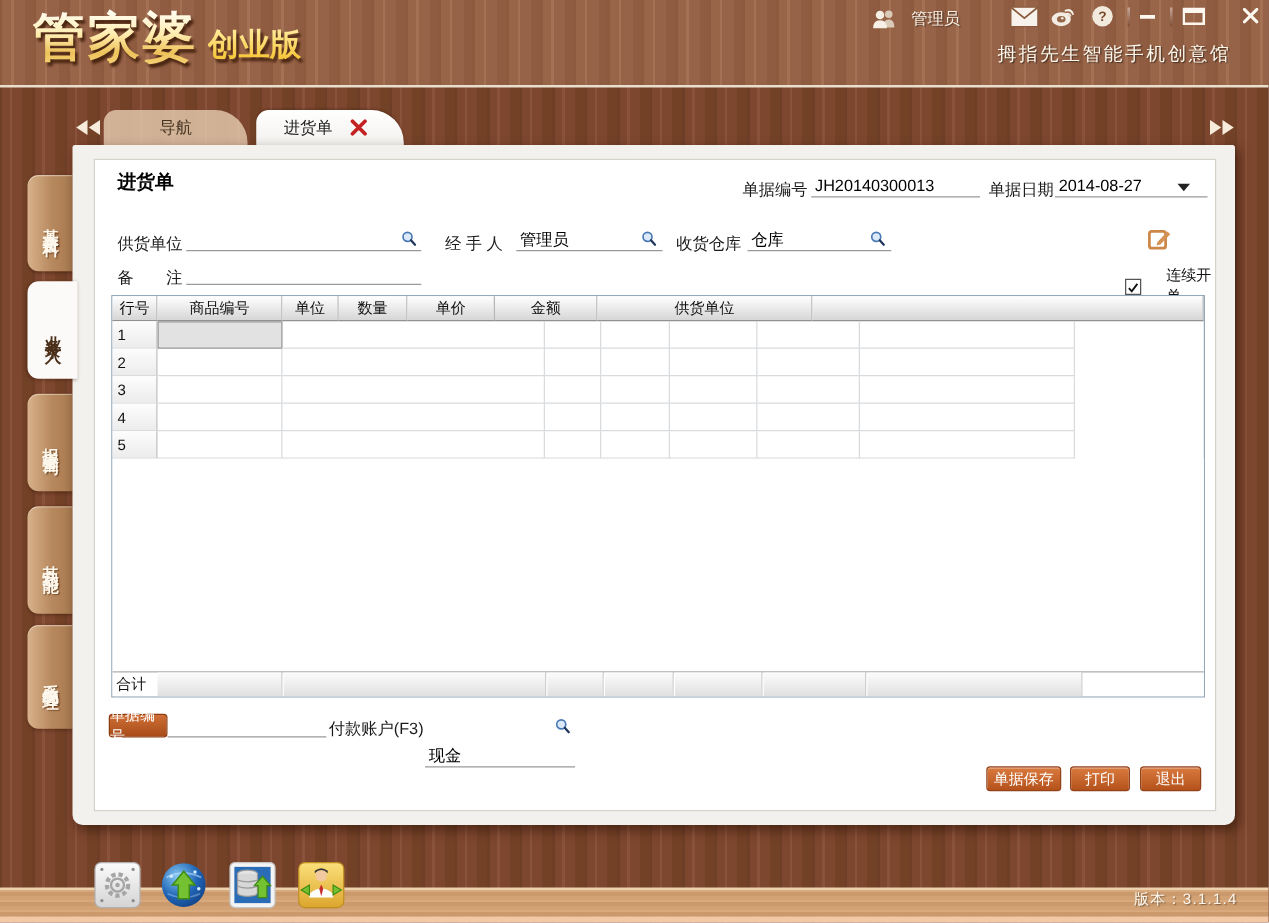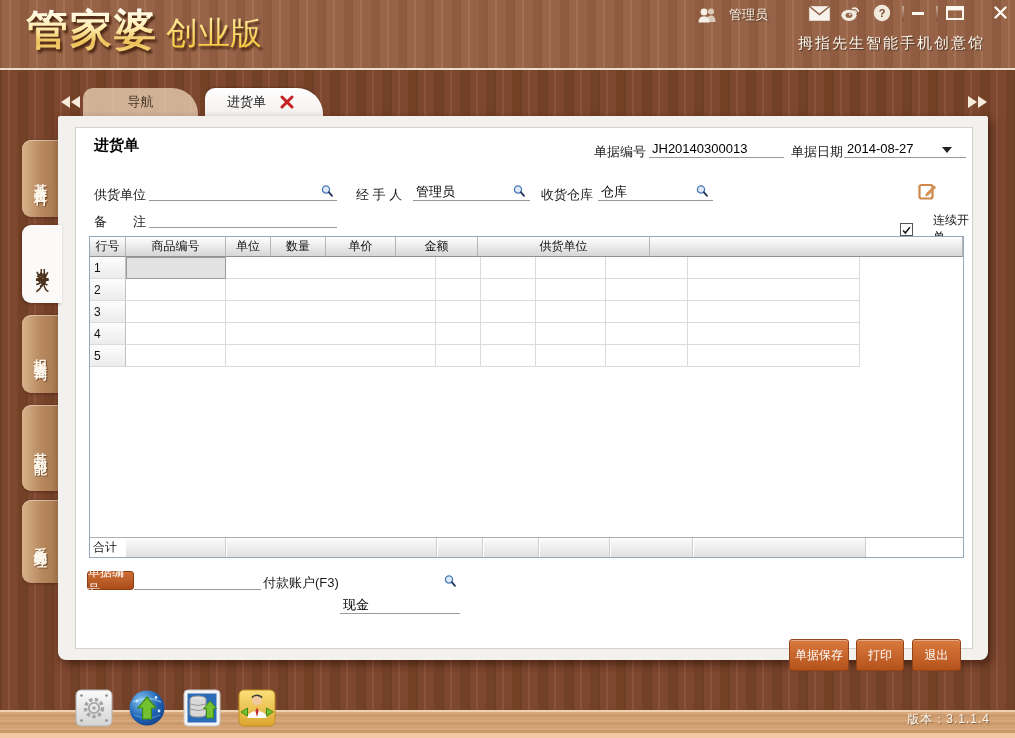--- a/index.html
+++ b/index.html
@@ -10,21 +10,21 @@
   }
   
   .topband { position:absolute; left:0; top:0; width:1015px; height:70px;
     background-image:repeating-linear-gradient(90deg,#8c5a3e 0 2px,#996549 2px 9px,#a47154 9px 11px,#966248 11px 20px,#8f5c41 20px 27px);
     border-bottom:2px solid #e9dfcc; }
   .logo { position:absolute; left:26px; top:2px; display:flex; align-items:baseline;
     filter:drop-shadow(2px 3px 1px rgba(55,22,4,0.8)); white-space:nowrap; }
   .logo-main { font-size:42px; font-weight:bold; letter-spacing:2px;
     background:linear-gradient(180deg,#fffdf2 12%,#ffedb0 45%,#eec25a 72%,#f8dc86);
     -webkit-background-clip:text; background-clip:text; color:transparent; }
-  .logo-sub { font-size:32px; font-weight:normal; margin-left:8px;
+  .logo-sub { font-size:25px; font-weight:bold; margin-left:8px;
     background:linear-gradient(180deg,#ffe894 20%,#f7c93e 80%);
     -webkit-background-clip:text; background-clip:text; color:transparent; }
   .user-area { position:absolute; left:695px; top:6px; display:flex; align-items:center; gap:8px; }
   .user-name { color:#f7efe2; font-size:13px; text-shadow:1px 1px 1px rgba(0,0,0,0.45); }
   .titlebar-icons { position:absolute; left:800px; top:2px; width:212px; height:22px; }
   .tb-ico { position:absolute; cursor:default; }
   .sep { position:absolute; top:4px; width:2px; height:15px;
     background:linear-gradient(180deg,rgba(255,255,255,0.45),rgba(90,40,15,0.35)); }
   .company { position:absolute; right:30px; top:34px; color:#fcf6ea; font-size:15px;
     letter-spacing:2px; text-shadow:1px 1px 1px rgba(0,0,0,0.5); }
@@ -73,21 +73,21 @@
   .g-tlabel { font-size:12px; color:#111; display:flex; align-items:center; padding-left:3px; }
   .g-tcell { background:linear-gradient(#fcfcfc,#e0e0e0); border-right:1px solid #cfcfcf;
     margin-right:1px; }
   .c0{width:36px;} .c1{width:100px;} .c2{width:210px;} .c3{width:45px;}
   .c4{width:55px;} .c5{width:70px;} .c6{width:82px;} .c7{width:172px;} .cf{flex:1;}
   
   .pay-btn { position:absolute; left:11px; top:443px; width:47px; height:19px;
     background:linear-gradient(#cf6e35,#a84d1a); border:1px solid #8e3d12; border-radius:3px;
     color:#fff; font-size:12px; display:flex; align-items:center; justify-content:center; cursor:pointer; }
   
-  .act-btn { position:absolute; top:511px; height:32px; background:linear-gradient(#d97a3e,#b5521c);
+  .act-btn { position:absolute; top:485px; height:20px; background:linear-gradient(#d97a3e,#b5521c);
     border:1px solid #94421a; border-radius:3px; color:#fff; font-size:12px;
     display:flex; align-items:center; justify-content:center; cursor:pointer;
     box-shadow:inset 0 1px 0 rgba(255,255,255,0.35); }
   
   .side-tab { position:absolute; left:22px; width:36px; border-radius:9px 0 0 9px;
     background:linear-gradient(90deg,#d7b28b,#b7885e 55%,#a97a50);
     box-shadow:inset 0 1px 0 rgba(255,255,255,0.4), 1px 1px 3px rgba(40,15,0,0.4);
     display:flex; align-items:center; justify-content:center; cursor:pointer; }
   .side-tab span { writing-mode:vertical-lr; text-orientation:upright; font-size:13px;
     font-weight:bold; color:#fdf7ec; letter-spacing:3px; text-shadow:1px 1px 1px rgba(80,40,10,0.6); }

